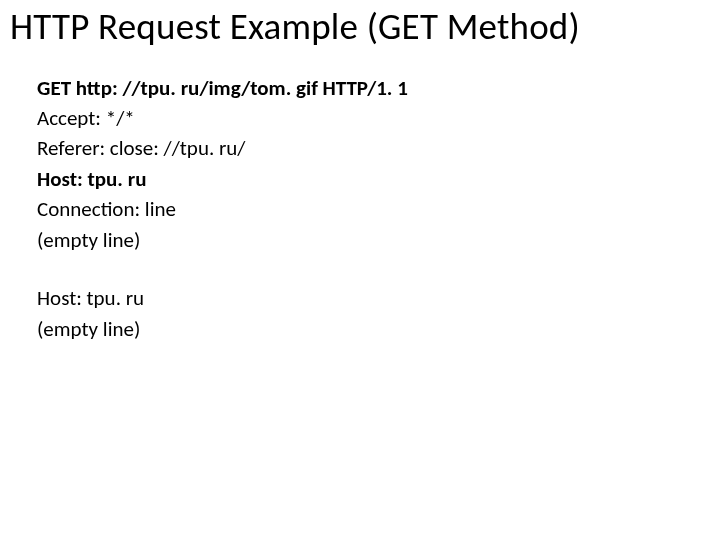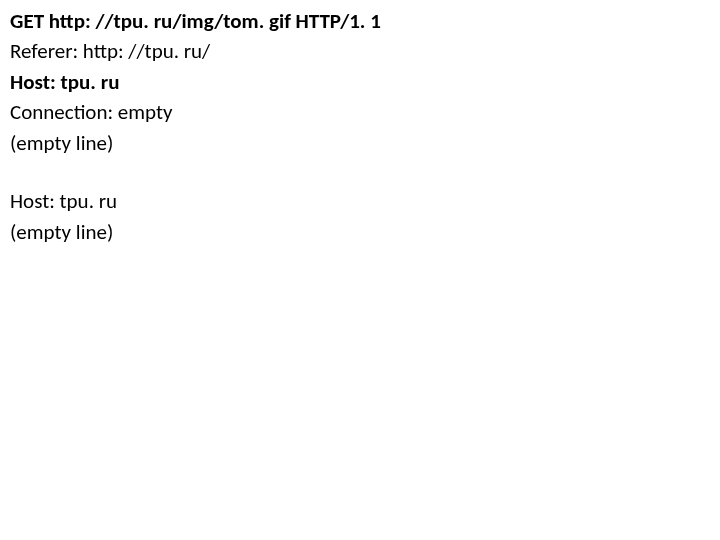--- a/index.html
+++ b/index.html
@@ -21,34 +21,37 @@
     font-size: 37px;
     font-weight: 400;
     line-height: 1.15;
     margin: 0 0 24px 0;
     letter-spacing: 0.2px;
   }
   .block {
     font-size: 21px;
     line-height: 1.45;
     margin-bottom: 28px;
+    margin-left: 27px;
   }
   .line { display: block; }
   .b { font-weight: 700; }
 </style>
 </head>
 <body>
 
 <div class="slide">
+  <h1 class="title">HTTP Request Example (GET Method)</h1>
 
   <div class="block">
     <span class="line b">GET http: //tpu. ru/img/tom. gif HTTP/1. 1</span>
-    <span class="line">Referer: http: //tpu. ru/</span>
+    <span class="line">Accept: */*</span>
+    <span class="line">Referer: close: //tpu. ru/</span>
     <span class="line b">Host: tpu. ru</span>
-    <span class="line">Connection: empty</span>
+    <span class="line">Connection: line</span>
     <span class="line">(empty line)</span>
   </div>
 
   <div class="block">
     <span class="line">Host: tpu. ru</span>
     <span class="line">(empty line)</span>
   </div>
 </div>
 
 </body></html>

